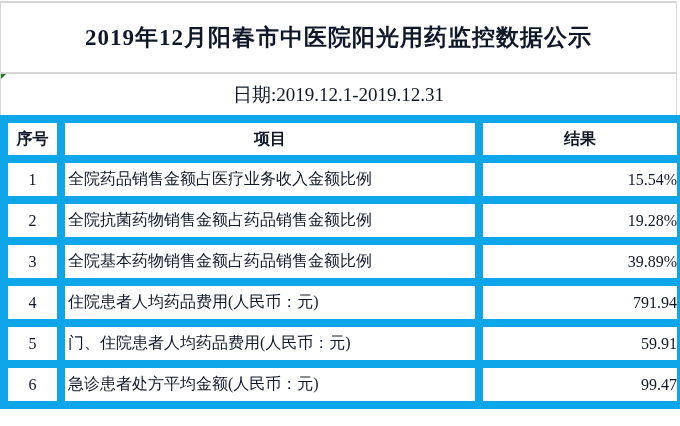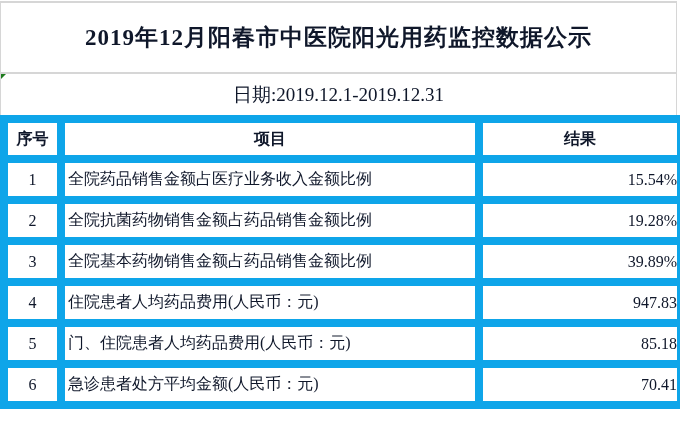--- a/index.html
+++ b/index.html
@@ -111,28 +111,28 @@
         <td class="c-result">19.28%</td>
       </tr>
       <tr>
         <td class="c-no">3</td>
         <td class="c-item">全院基本药物销售金额占药品销售金额比例</td>
         <td class="c-result">39.89%</td>
       </tr>
       <tr>
         <td class="c-no">4</td>
         <td class="c-item">住院患者人均药品费用(人民币：元)</td>
-        <td class="c-result">947.83</td>
+        <td class="c-result">791.94</td>
       </tr>
       <tr>
         <td class="c-no">5</td>
         <td class="c-item">门、住院患者人均药品费用(人民币：元)</td>
-        <td class="c-result">85.18</td>
+        <td class="c-result">59.91</td>
       </tr>
       <tr>
         <td class="c-no">6</td>
         <td class="c-item">急诊患者处方平均金额(人民币：元)</td>
-        <td class="c-result">70.41</td>
+        <td class="c-result">99.47</td>
       </tr>
     </tbody>
   </table>
 
 </div>
 
 </body></html>

